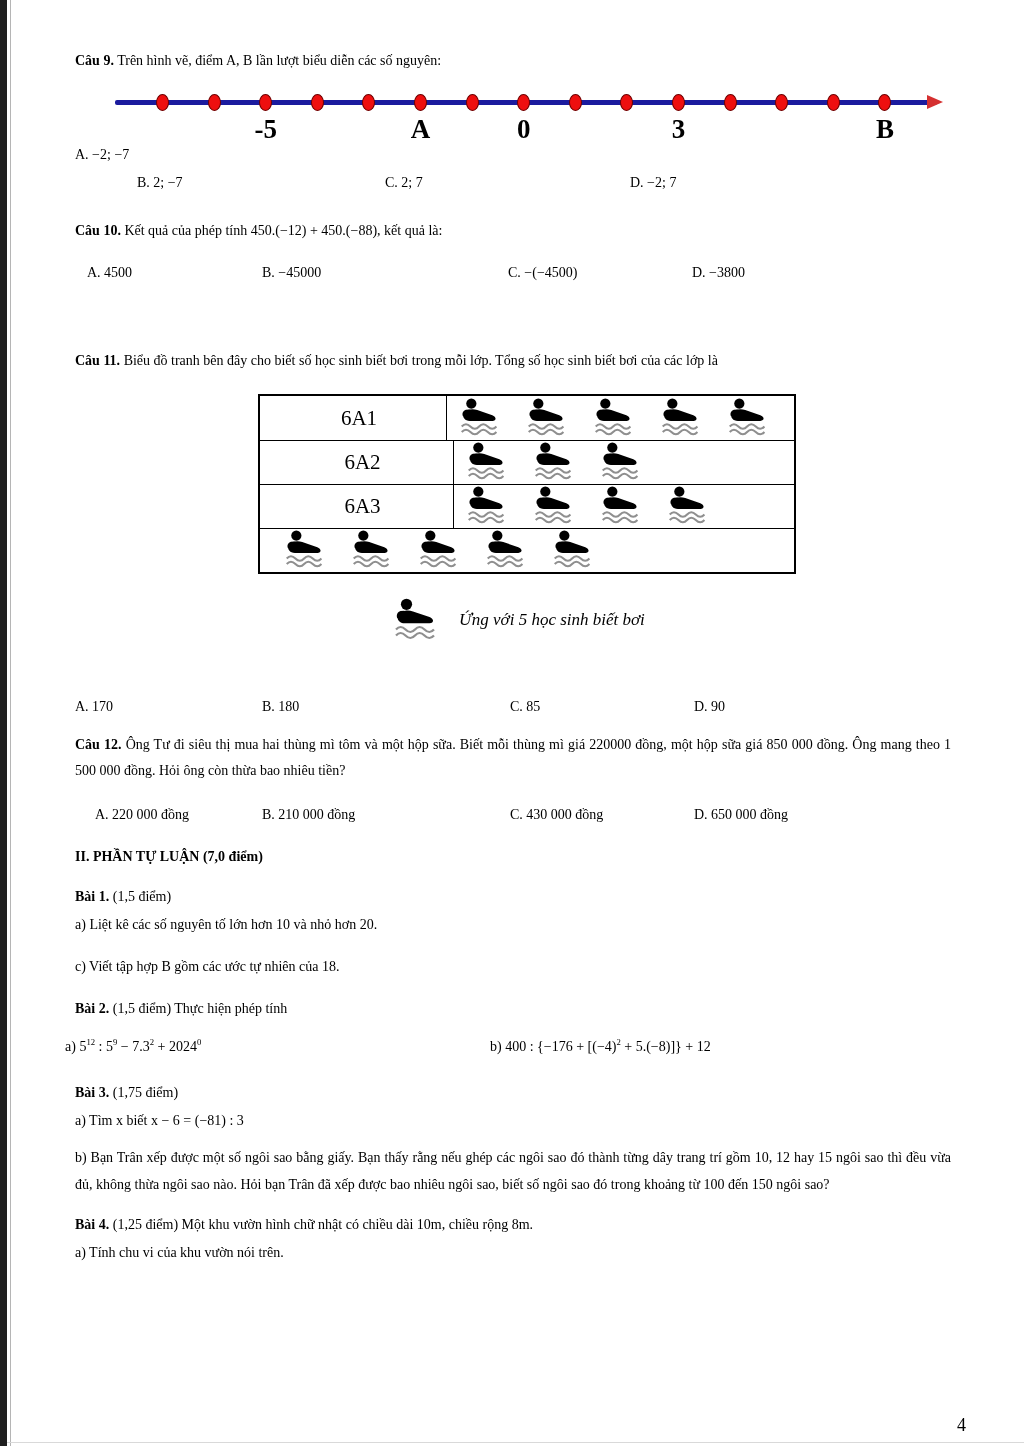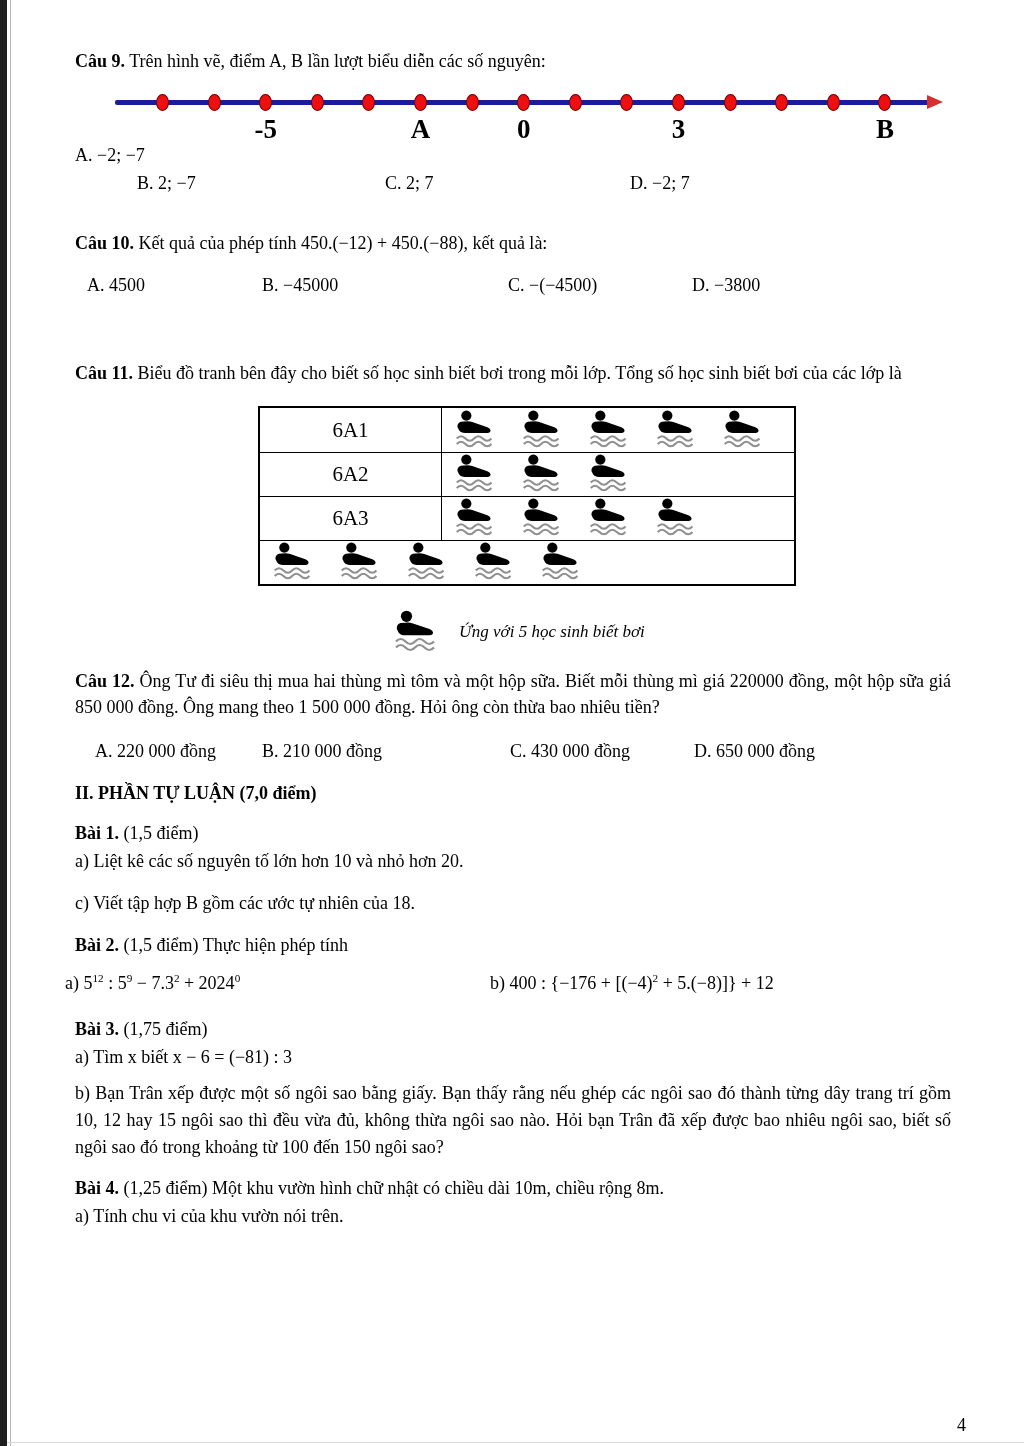--- a/index.html
+++ b/index.html
@@ -10,21 +10,21 @@
     font-family:"Liberation Serif","DejaVu Serif",serif;
     color:#000;
     overflow:hidden;
   }
   .edge-bar { position:absolute; left:0; top:0; width:7px; height:1446px; background:#1f1f1f; }
   .edge-line { position:absolute; left:10px; top:0; width:1px; height:1446px; background:#b5b5b5; }
   .bottom-line { position:absolute; left:7px; bottom:3px; width:1017px; height:1px; background:#d9d9d9; }
 
   .content { position:absolute; left:75px; top:48px; width:876px; }
 
-  .t { font-size:18px; line-height:26px; }
+  .t { font-size:14px; line-height:26px; }
   .bold { font-weight:bold; }
   .just { text-align:justify; }
 
   
   .numline { position:relative; height:72px; margin-top:10px; }
   .nl-line { position:absolute; left:40px; top:16px; width:822px; height:5px; background:#1b1b9e; border-radius:2px; }
   .nl-arrow { position:absolute; left:852px; top:11px; width:0; height:0;
               border-left:16px solid #d53030; border-top:7px solid transparent; border-bottom:7px solid transparent; }
   .nl-dot { position:absolute; top:10px; width:13px; height:17px; background:#ee0f0f;
             border:1.5px solid #6d0000; border-radius:50%; }
@@ -35,21 +35,21 @@
   .optrow { position:relative; height:26px; }
   .optrow span { position:absolute; top:0; white-space:nowrap; }
   .q9a .oa { left:0; }
   .q9r .ob { left:62px; } .q9r .oc { left:310px; } .q9r .od { left:555px; }
   .q10r .oa { left:12px; } .q10r .ob { left:187px; } .q10r .oc { left:433px; } .q10r .od { left:617px; }
   .q11r .oa { left:0; } .q11r .ob { left:187px; } .q11r .oc { left:435px; } .q11r .od { left:619px; }
   .q12r .oa { left:0;margin-left:20px; } .q12r .ob { left:187px; } .q12r .oc { left:435px; } .q12r .od { left:619px; }
 
   
   .pict-table { margin:20px 0 0 183px; width:538px; border:2px solid #000; }
-  .pict-row { display:flex; height:44px; border-top:1.5px solid #000; }
+  .pict-row { display:flex; height:44px; border-top:1.5px solid #000;padding-left:12px; }
   .pict-row:first-child { border-top:none; }
   .pict-label { width:182px; border-right:1.5px solid #000; display:flex;
                 align-items:center; justify-content:center; font-size:21px; }
   .pict-icons { flex:1; display:flex; align-items:center; padding-left:12px; }
   .pict-icons svg { width:42px; height:41px; margin-right:25px; }
 
   .legend { display:flex; align-items:center; margin-top:22px; margin-left:318px; height:48px; }
   .legend svg { width:46px; height:45px; }
   .legend-text { font-style:italic; font-size:17px; margin-left:20px; }
 
@@ -57,21 +57,21 @@
   .exprrow { position:relative; height:30px; }
   .exprrow span.ea { position:absolute; left:-10px; white-space:nowrap;text-align:right; }
   .exprrow span.eb { position:absolute; left:415px; white-space:nowrap; }
   sup { font-size:0.62em; line-height:0; }
 
   .pagenum { position:absolute; right:58px; bottom:10px; font-size:18px; }
 
   
   .mt2{margin-top:2px}.mt10{margin-top:10px}
   .mt12{margin-top:12px}.mt14{margin-top:14px}.mt16{margin-top:16px}.mt18{margin-top:18px}
-  .mt20{margin-top:20px}.mt22{margin-top:34px}.mt50{margin-top:50px}
+  .mt20{margin-top:20px}.mt22{margin-top:22px}.mt50{margin-top:50px}
   .mt62{margin-top:62px}.mtn14{margin-top:-14px}
 </style>
 </head>
 <body>
 
 <div class="edge-bar"></div>
 <div class="edge-line"></div>
 <div class="bottom-line"></div>
 
 <div class="content">
@@ -267,20 +267,26 @@
     <span id="legend-icon"><svg viewBox="0 0 46 42" xmlns="http://www.w3.org/2000/svg">
           <circle cx="13.5" cy="6.8" r="5.6" fill="#000"></circle>
           <path d="M6 23.5 C3.5 21 4.5 16.5 8.5 14.5 C12 12.8 16 12.5 20 14 L36.5 19.5 C41 21.2 41.5 25.5 36.5 25.8 L12 25.8 C9 25.8 7.2 25 6 23.5 Z" fill="#000"></path>
           <path d="M7.5 13.5 C4.5 14.5 3 17.5 4.2 20.5 L10 22.5 L11.5 13.2 Z" fill="#000"></path>
           <path d="M3 32 q4.5 -5 9.5 0 t9.5 0 t9.5 0 t9.5 0" fill="none" stroke="#8f8f8f" stroke-width="2.2"></path>
           <path d="M3 38 q4.5 -5 9.5 0 t9.5 0 t9.5 0 t9.5 0" fill="none" stroke="#8f8f8f" stroke-width="2.2"></path>
         </svg></span>
     <span class="legend-text">Ứng với 5 học sinh biết bơi</span>
   </div>
 
+  <div class="optrow q11r t mt50">
+    <span class="oa">A. 170</span>
+    <span class="ob">B. 180</span>
+    <span class="oc">C. 85</span>
+    <span class="od">D. 90</span>
+  </div>
 
   <div class="t just mt12"><span class="bold">Câu 12.</span><span> Ông Tư đi siêu thị mua hai thùng mì tôm và một hộp sữa. Biết mỗi thùng mì giá 220000 đồng, một hộp sữa giá 850 000 đồng. Ông mang theo 1 500 000 đồng. Hỏi ông còn thừa bao nhiêu tiền?</span></div>
   <div class="optrow q12r t mt18">
     <span class="oa">A. 220 000 đồng</span>
     <span class="ob">B. 210 000 đồng</span>
     <span class="oc">C. 430 000 đồng</span>
     <span class="od">D. 650 000 đồng</span>
   </div>
 
   <div class="t bold mt16">II. PHẦN TỰ LUẬN (7,0 điểm)</div>

